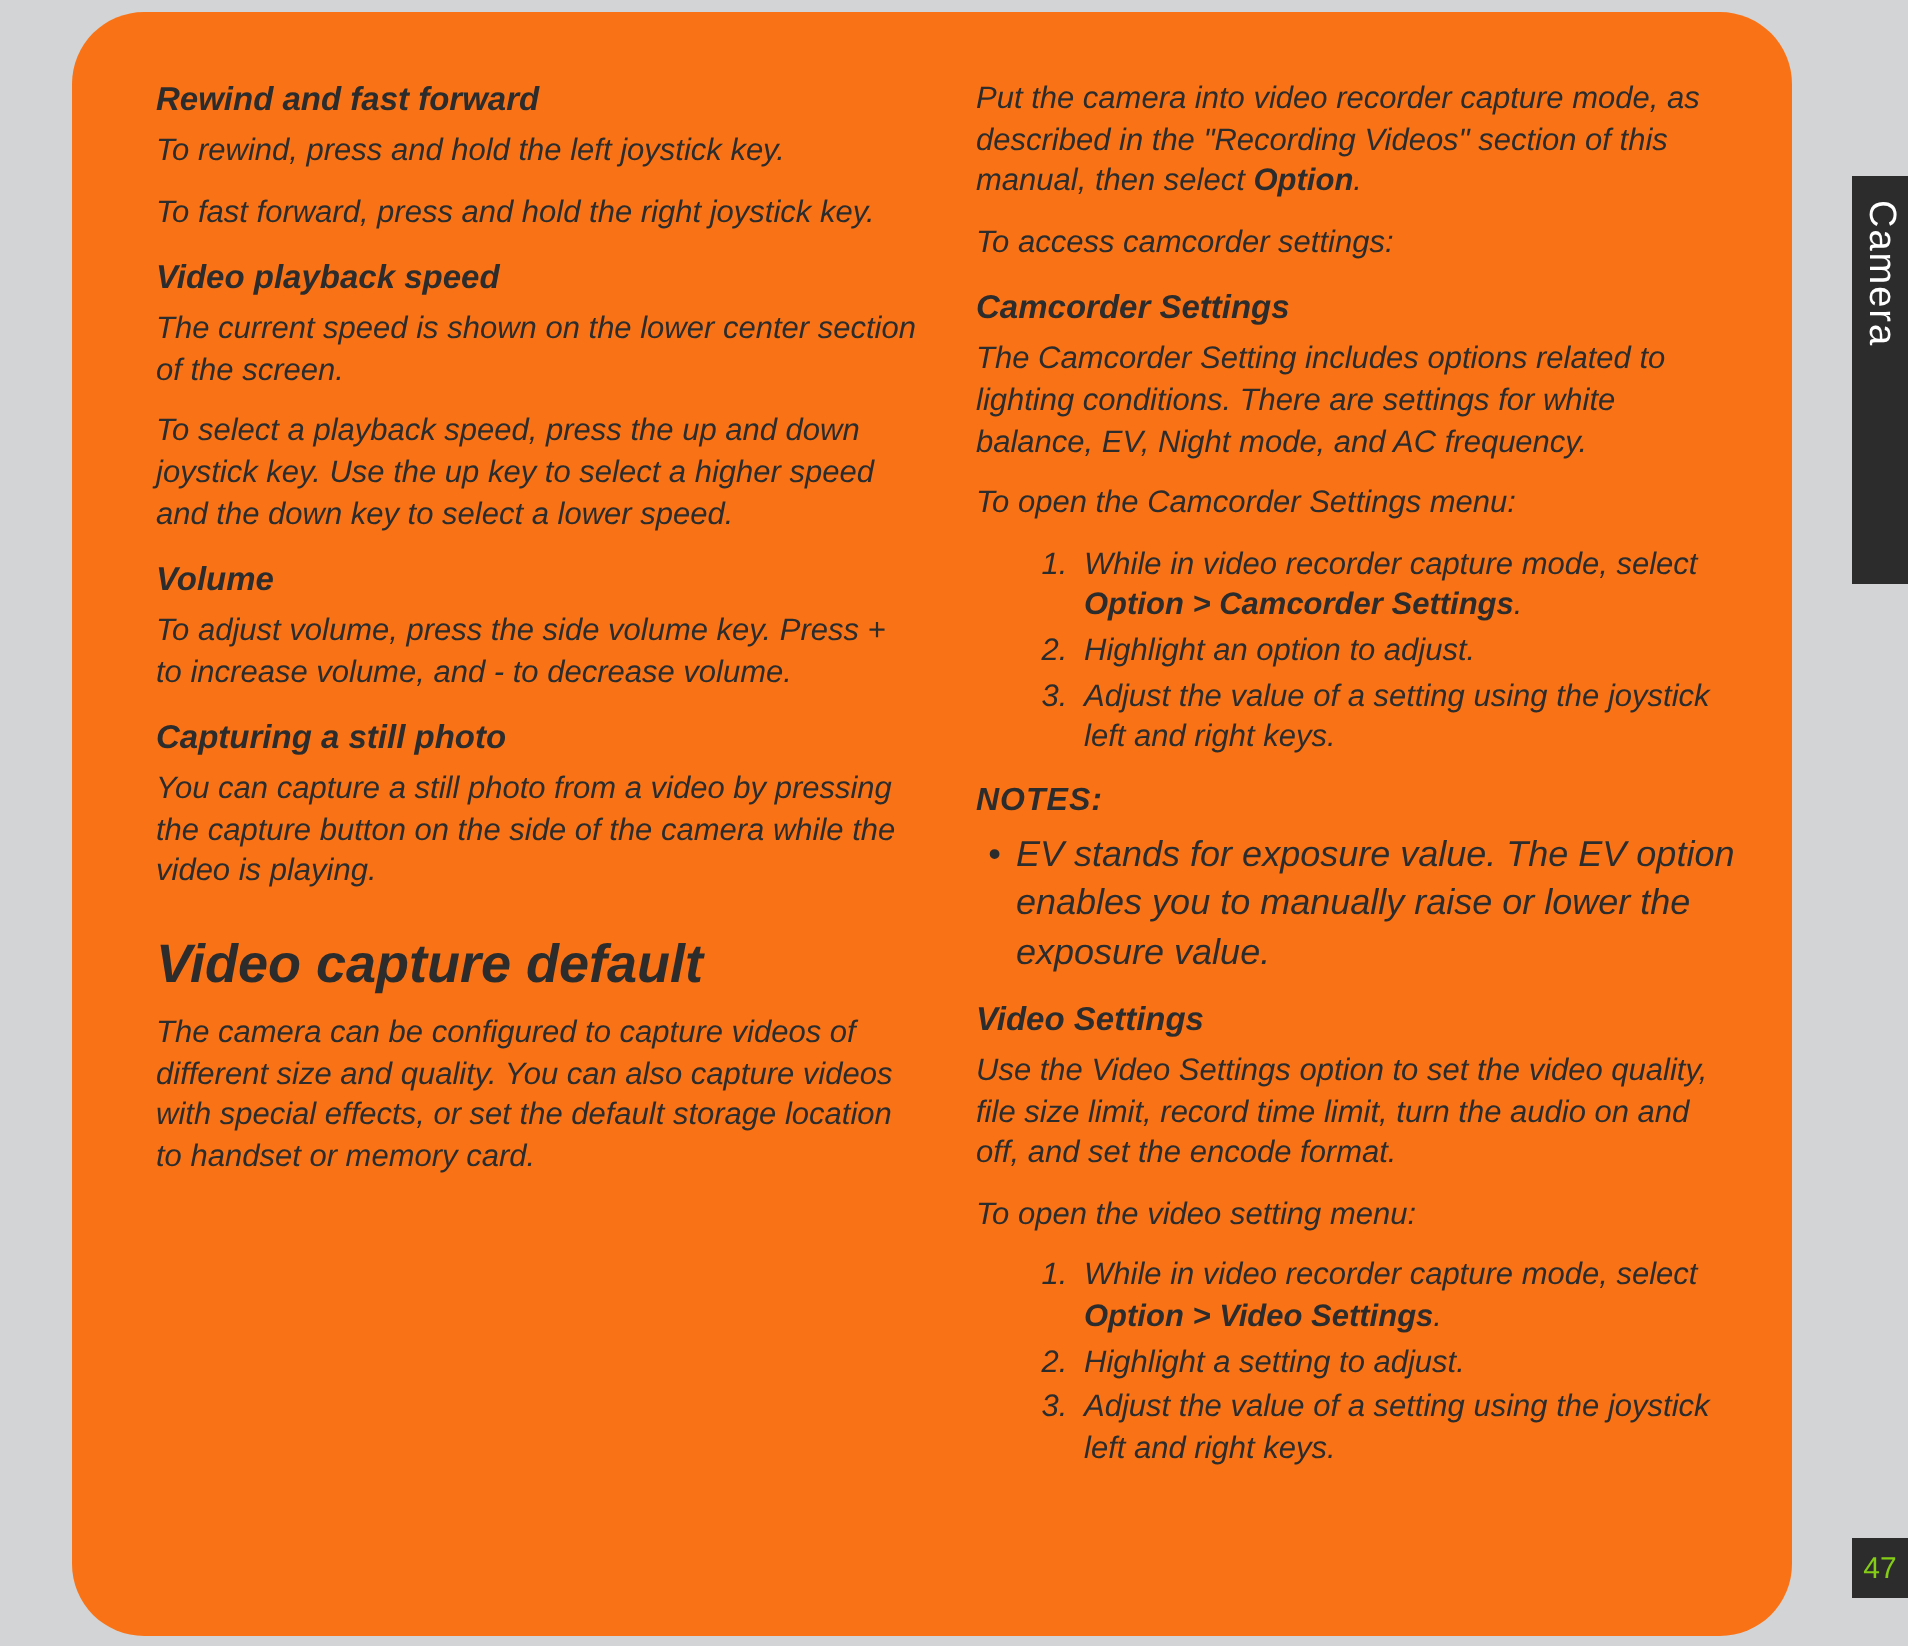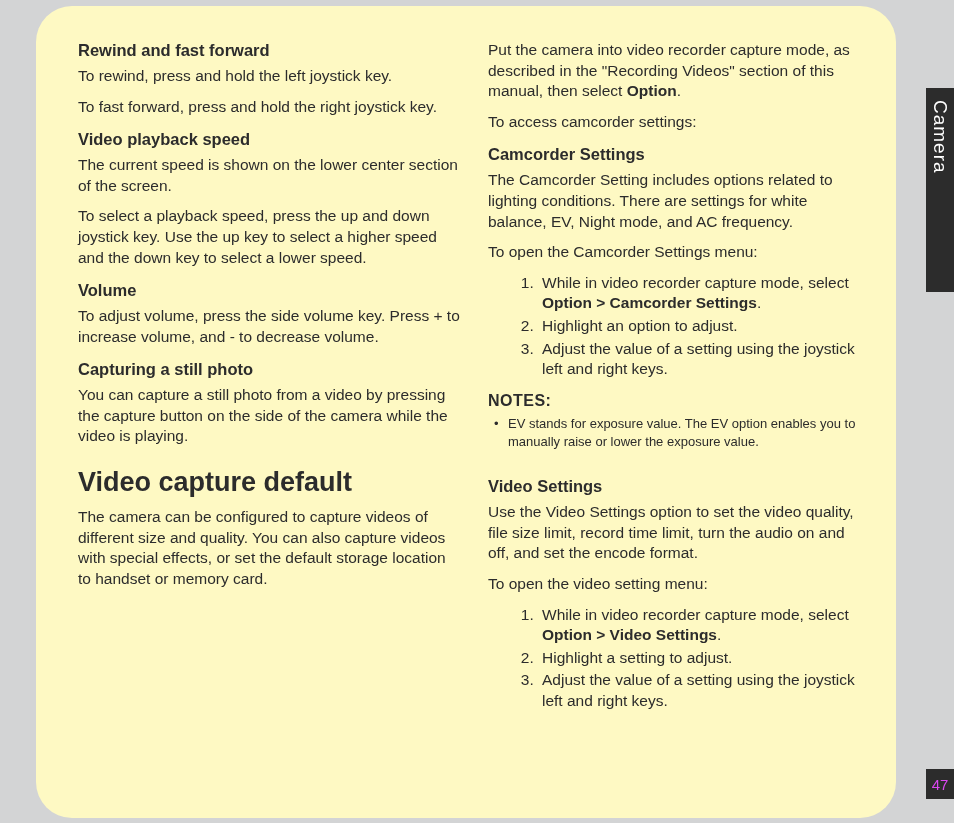--- a/index.html
+++ b/index.html
@@ -10,23 +10,24 @@
     width: 954px;
     height: 823px;
     position: relative;
   }
   .page {
     position: absolute;
     left: 36px;
     top: 6px;
     width: 860px;
     height: 812px;
-    background: #fef9c3;
+    background: #f97316;
     border-radius: 36px;
     padding: 34px 26px 20px 42px;
+    font-style: italic;
   }
   .cols {
     display: flex;
     gap: 28px;
     height: 100%;
   }
   .col {
     flex: 1;
     font-size: 15.5px;
     line-height: 1.33;
@@ -54,23 +55,23 @@
   .notes-header {
     font-size: 16px;
     font-weight: bold;
     letter-spacing: 0.5px;
     margin-top: 6px;
     margin-bottom: 4px;
   }
   ul.notes {
     list-style: none;
     padding-left: 4px;
-    font-size: 13px;
+    font-size: 18px;
     line-height: 1.35;
-    margin-bottom: 26px;
+    margin-bottom: 12px;
   }
   ul.notes li {
     position: relative;
     padding-left: 16px;
     margin-bottom: 8px;
   }
   ul.notes li::before {
     content: "•";
     position: absolute;
     left: 2px;
@@ -94,21 +95,21 @@
     writing-mode: vertical-rl;
     letter-spacing: 1px;
   }
   .page-num-box {
     position: absolute;
     right: 0;
     bottom: 24px;
     width: 28px;
     height: 30px;
     background: #2c2c2c;
-    color: #d946ef;
+    color: #84cc16;
     font-size: 15px;
     display: flex;
     align-items: center;
     justify-content: center;
   }
 </style>
 </head>
 <body>
 
 <div class="page">

